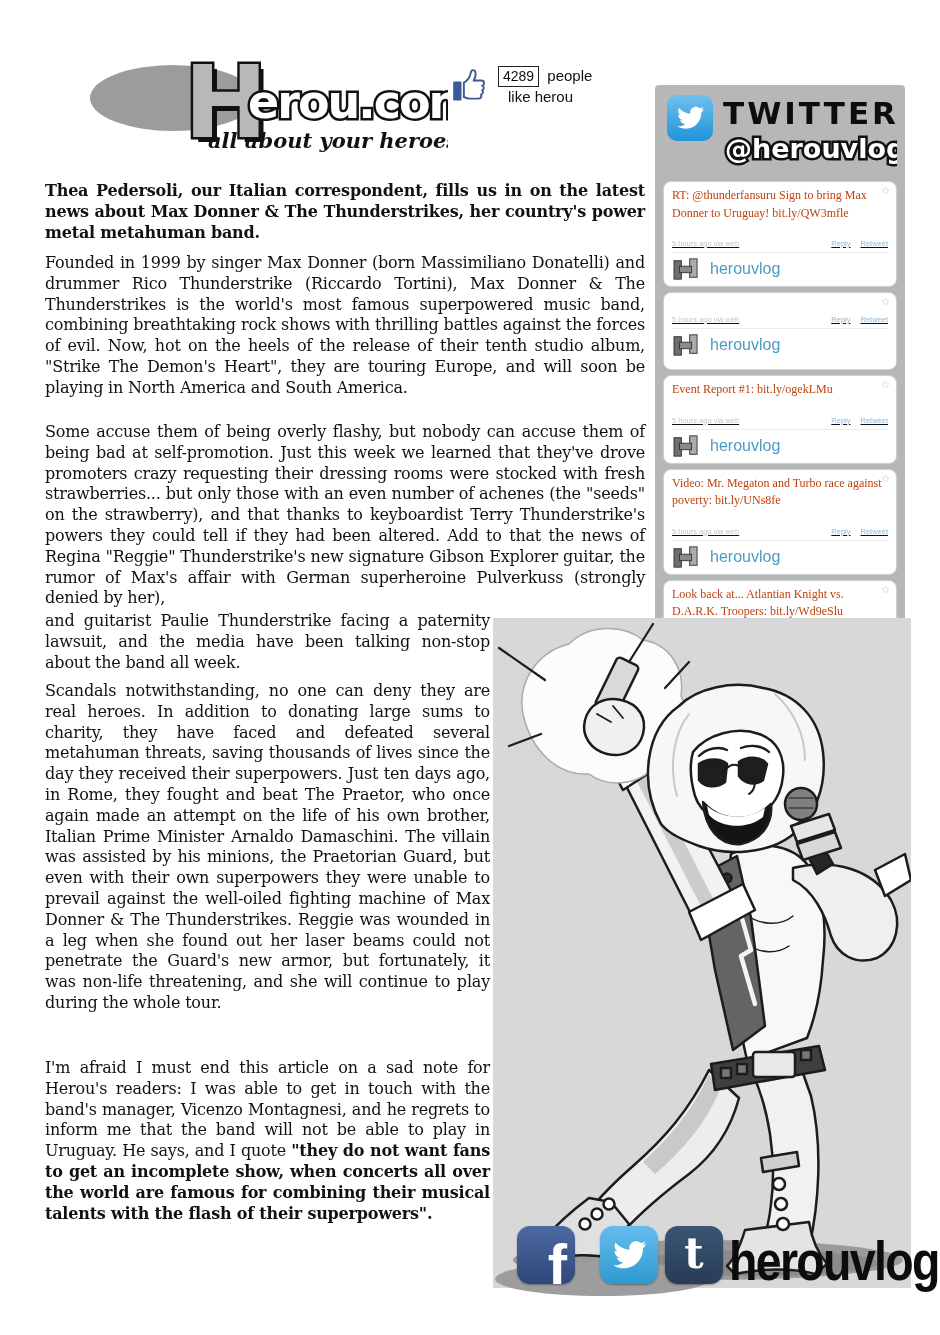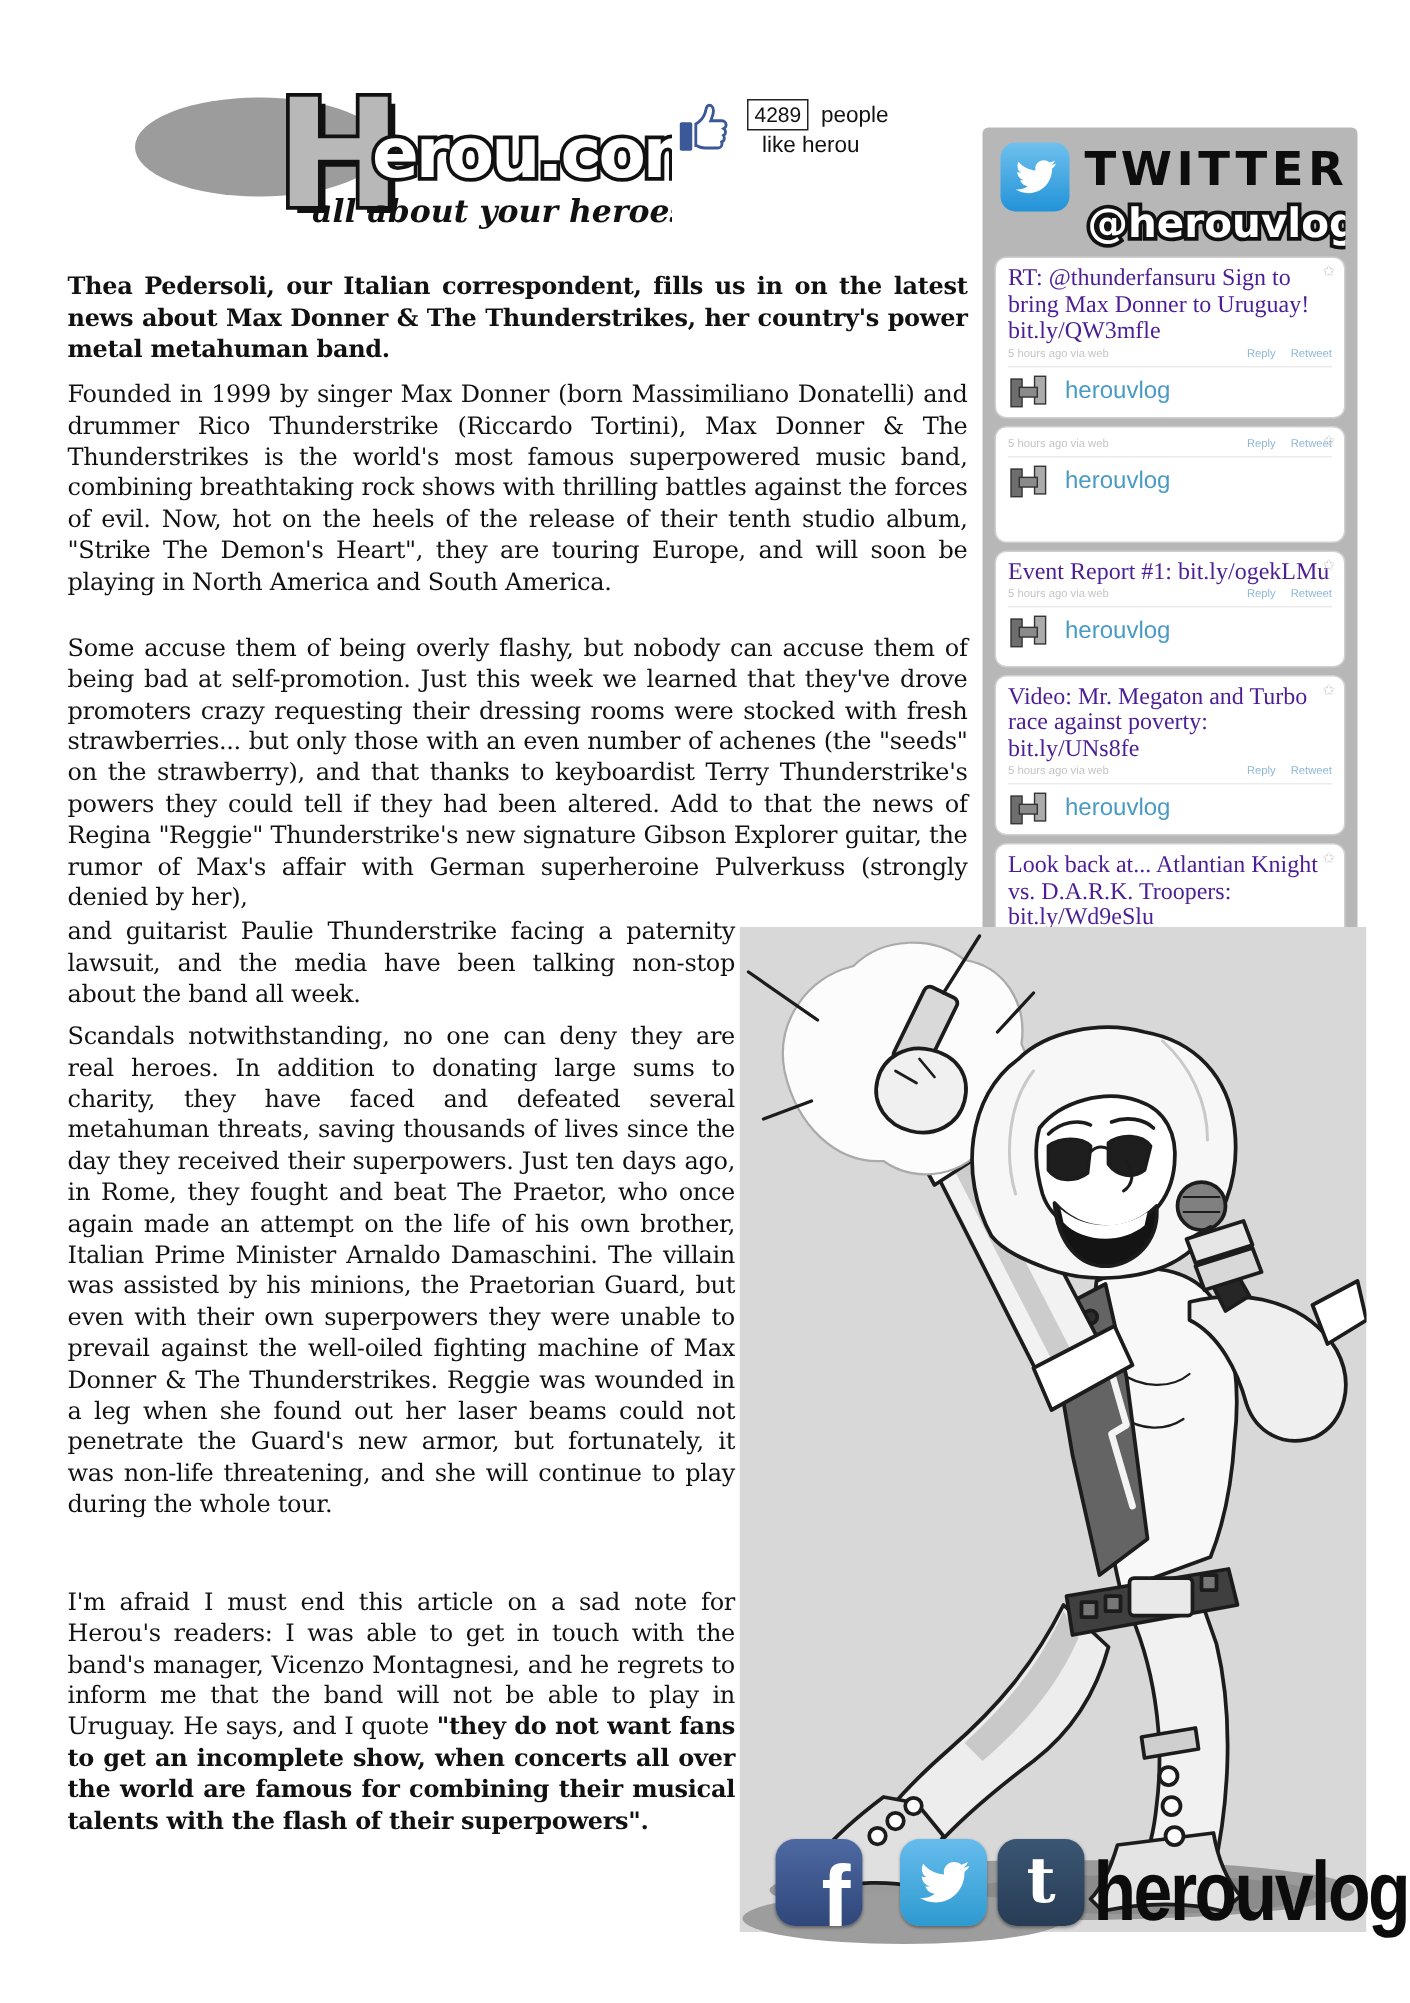--- a/index.html
+++ b/index.html
@@ -25,33 +25,33 @@
   #p-intro { top:181px; font-weight:bold; }
   #p-2 { top:253px; }
   #p-3a { top:422px; }
   #p-3b { top:611px; }
   #p-4 { top:681px; }
   #p-5 { top:1058px; }
 
   
   .sidebar { position:absolute; left:655px; top:85px; width:250px; background:#b7b7b7;
              border-radius:4px; padding:8px 8px 8px 8px; }
-  .tw-head { position:relative; height:74px; margin-bottom:4px; }
+  .tw-head { position:relative; height:74px; margin-bottom:14px; }
   .tw-appicon { position:absolute; left:4px; top:2px; width:46px; height:46px; border-radius:10px;
                 background:linear-gradient(#6fc0ee,#2293d8); display:flex; align-items:center; justify-content:center; }
   .tw-title { position:absolute; left:60px; top:2px; font-family:"DejaVu Sans", sans-serif;
               font-weight:bold; font-size:31px; letter-spacing:3px; color:#0d0d0d; }
   .tw-handle-svg { position:absolute; left:52px; top:38px; }
   .tweet { background:#fff; border:1px solid #cfcfcf; border-radius:8px; padding:5px 8px 5px 8px;
            margin-bottom:5px; position:relative; min-height:78px; }
   .tweet:last-child { margin-bottom:0; }
-  .tweet-text { font-family:"Liberation Serif", serif; font-size:16px; line-height:17.5px; color:#4c1d95; }
+  .tweet-text { font-family:"Liberation Serif", serif; font-size:12px; line-height:17.5px; color:#c2410c; }
   .tweet-star { position:absolute; right:6px; top:3px; color:#cfcfcf; font-size:10px; }
-  .tweet-meta { display:flex; justify-content:space-between; margin-top:1px;
-                font-family:"Liberation Sans", sans-serif; font-size:7.5px; }
+  .tweet-meta { display:flex; justify-content:space-between; margin-top:17px;
+                font-family:"Liberation Sans", sans-serif; font-size:7.5px;text-decoration:underline; }
   .meta-time { color:#c4c4c4; }
   .meta-links { color:#8fb8d8; display:flex; gap:10px; }
   .meta-links span { cursor:pointer; }
   .tweet-user { border-top:1px solid #ececec; margin-top:4px; padding-top:4px;
                 display:flex; align-items:center; gap:10px; }
   .tweet-user .uname { font-family:"Liberation Sans", sans-serif; font-size:16px; color:#4a9bc4; }
 
   
   .panel { position:absolute; left:493px; top:618px; width:418px; height:670px; }
 

